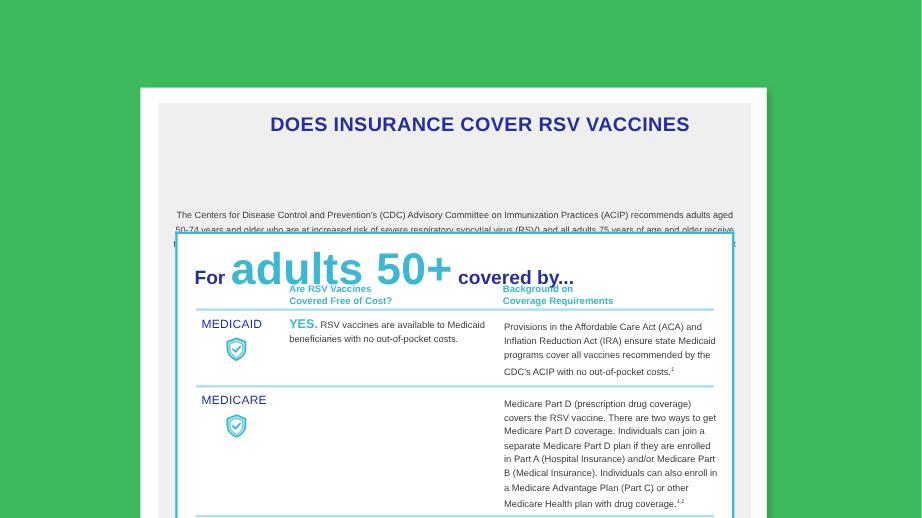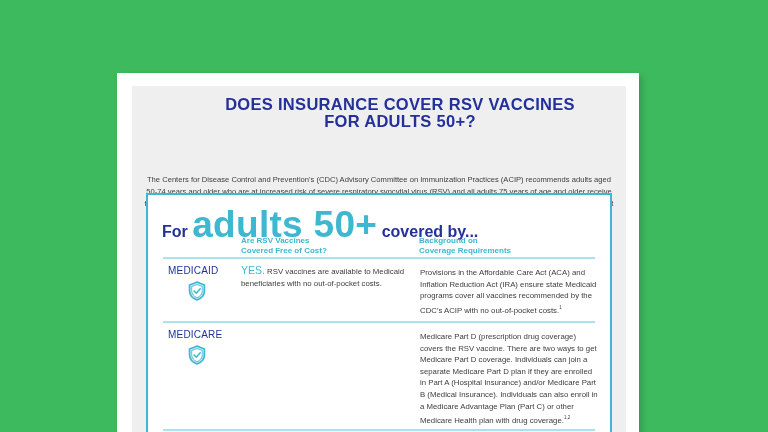--- a/index.html
+++ b/index.html
@@ -14,32 +14,31 @@
   .h-adults{color:#3db8d0;font-weight:bold;font-size:37px;letter-spacing:0.3px;}
   .h-cov{color:#24309a;font-weight:bold;font-size:16px;}
   .col-head{position:absolute;top:41px;color:#3db8d0;font-weight:bold;font-size:8px;line-height:10px;}
   .col1{left:93px;}
   .col2{left:271px;}
   .divider{position:absolute;left:15px;width:432px;height:2px;background:#a8e2ec;}
   .row{position:absolute;left:0;width:462px;}
   .plan{position:absolute;left:20px;top:6px;color:#24309a;font-weight:normal;font-size:10px;letter-spacing:0.2px;}
   .shield{position:absolute;left:40px;top:22px;width:18px;height:20px;}
   .ans{position:absolute;left:93px;top:6px;width:170px;color:#3c3c3c;font-size:7.8px;line-height:11.6px;}
-  .yes{color:#3db8d0;font-weight:normal;font-size:10.5px;margin-top:12px;}
+  .yes{color:#3db8d0;font-weight:bold;font-size:10.5px;margin-top:12px;}
   .bg{position:absolute;left:272px;top:8px;width:178px;color:#3c3c3c;font-size:7.8px;line-height:11.6px;}
   sup{font-size:4.5px;}
 </style>
 </head>
 <body>
 
 <div class="paper">
   <div class="panel">
     <div class="title">
       <div>DOES INSURANCE COVER RSV VACCINES</div>
-      <div>FOR ADULTS 50+?</div>
     </div>
     <div class="intro">The Centers for Disease Control and Prevention's (CDC) Advisory Committee on Immunization Practices (ACIP) recommends adults aged 50-74 years and older who are at increased risk of severe respiratory syncytial virus (RSV) and all adults 75 years of age and older receive the RSV vaccine. Most private and public health insurance plans cover ACIP-recommended vaccines, including the RSV vaccine, at no cost to you. This coverage includes both age-based and risk-based RSV recommendations for adults 50+.</div>
 
     <div class="box">
       <div class="heading">
         <span class="h-for">For </span><span class="h-adults">adults 50+</span><span class="h-cov"> covered by...</span>
       </div>
 
       <div class="col-head col1">
         <div>Are RSV Vaccines</div>

